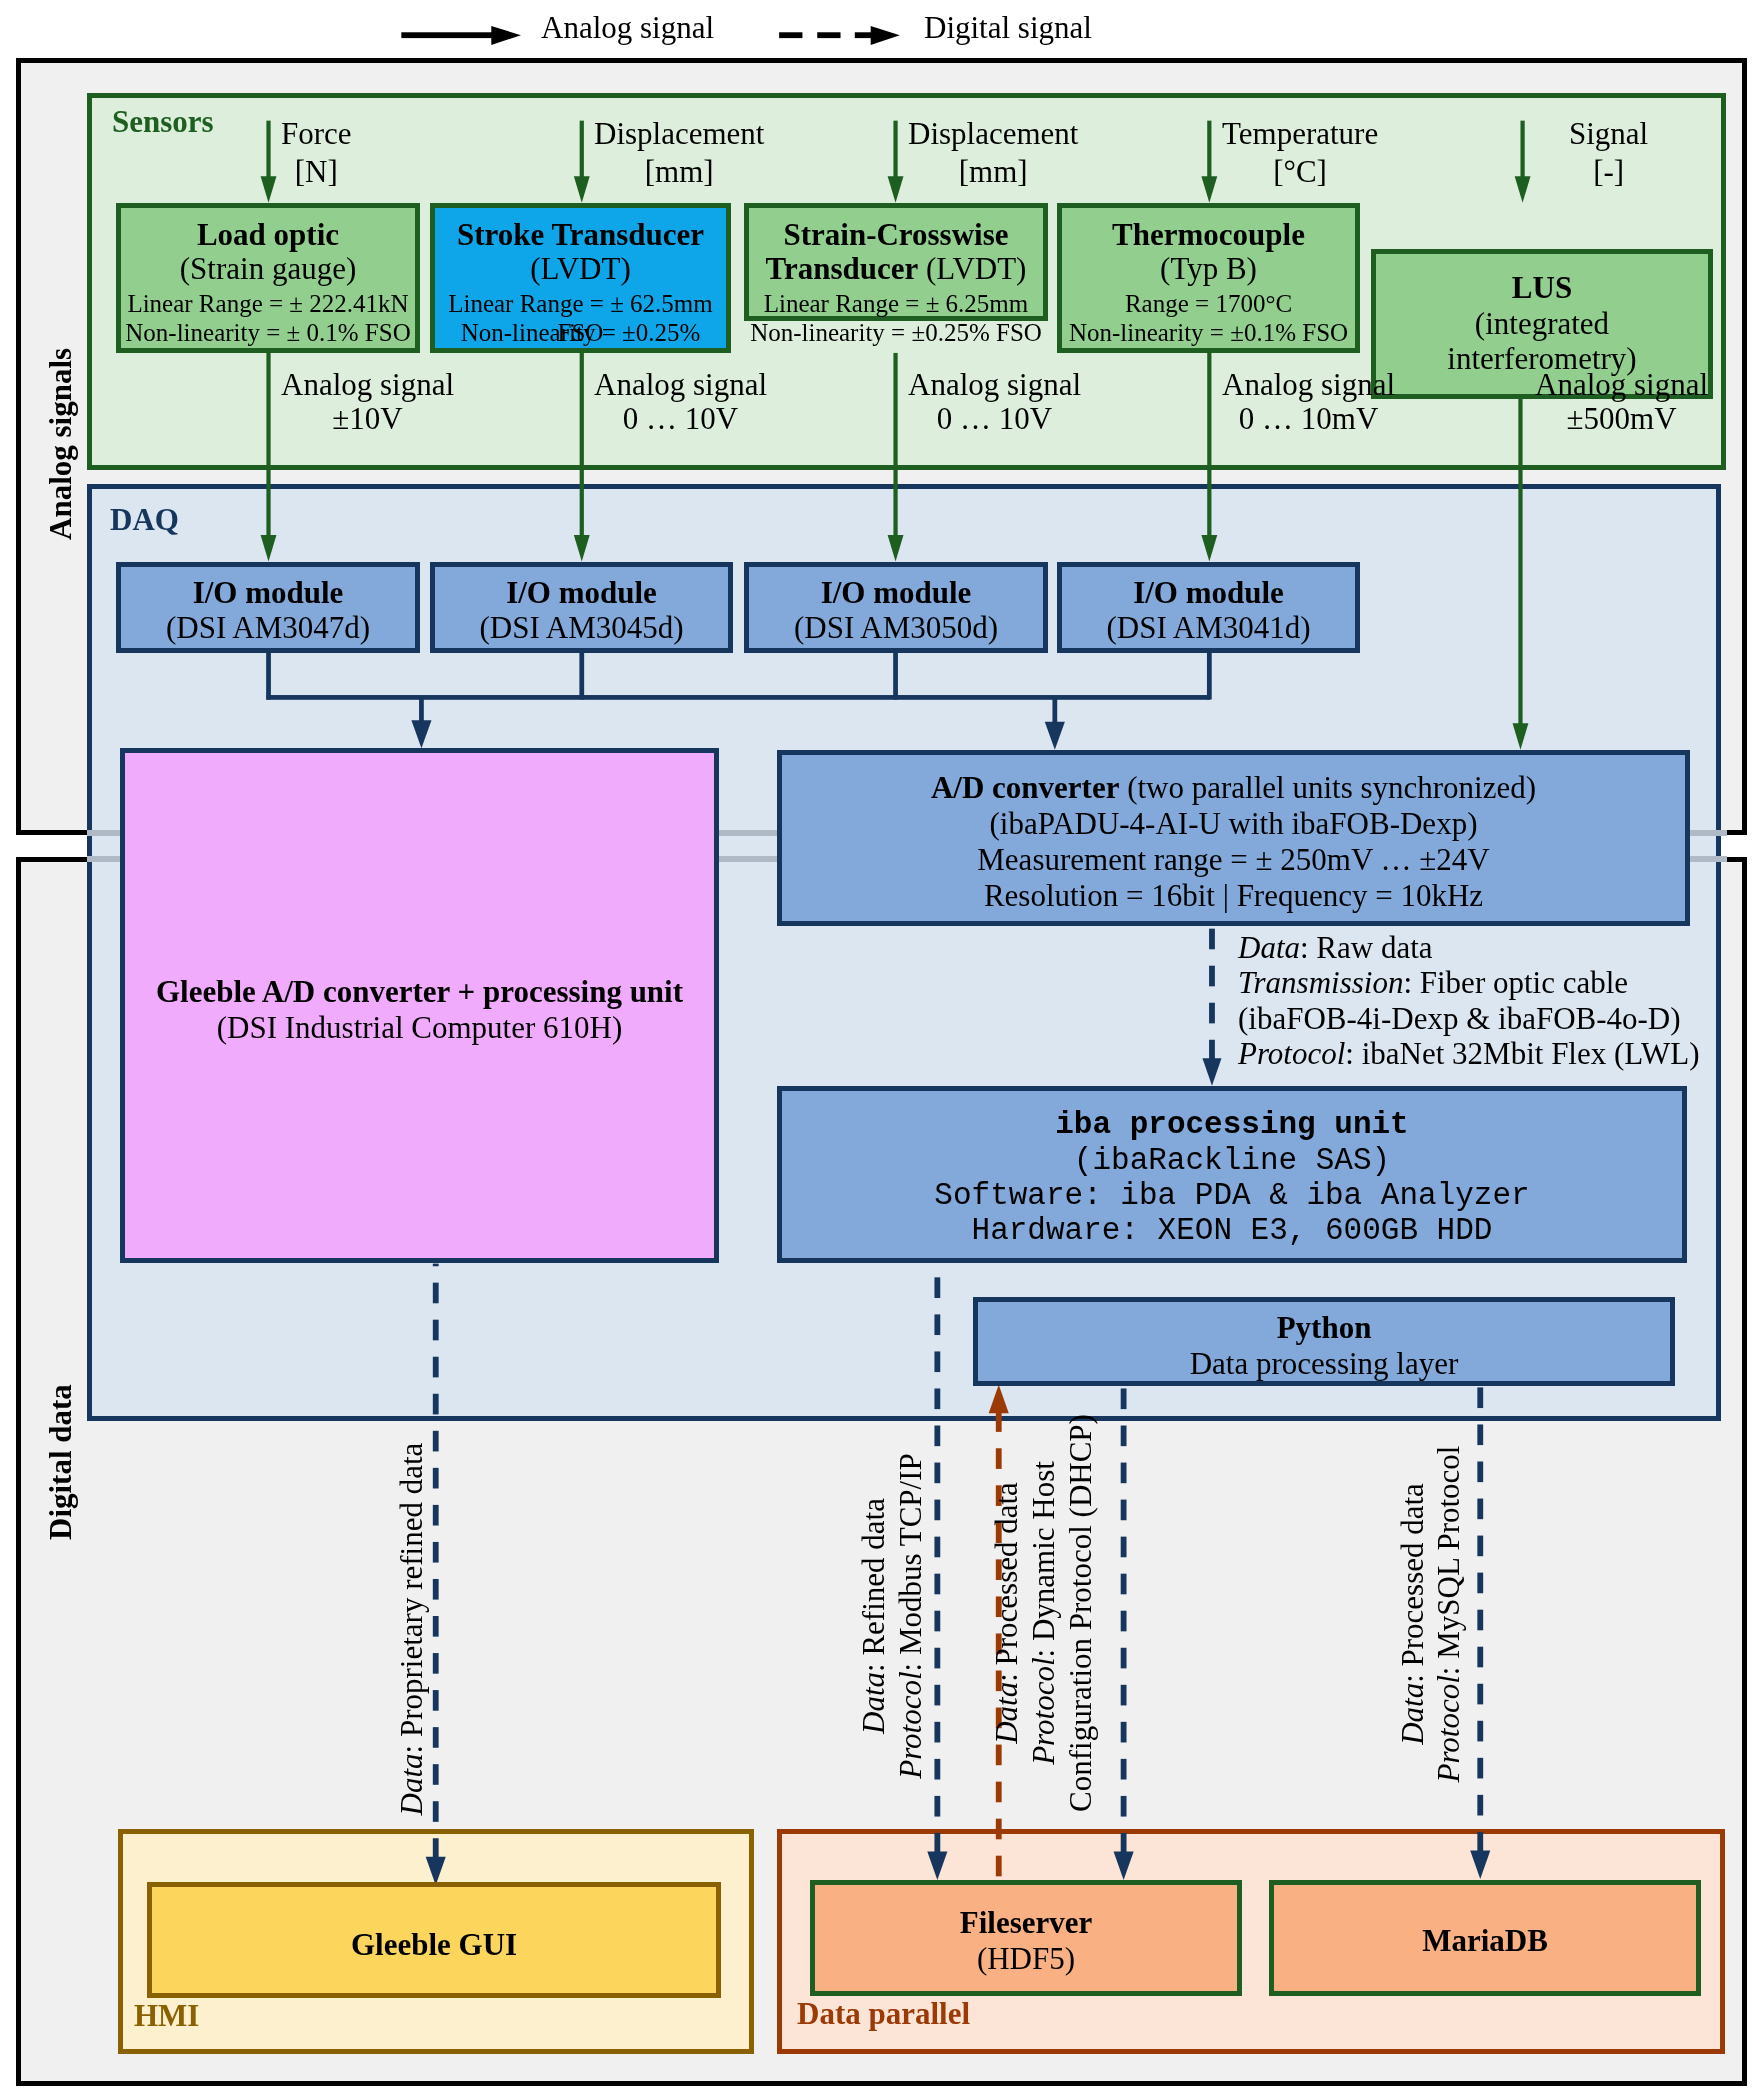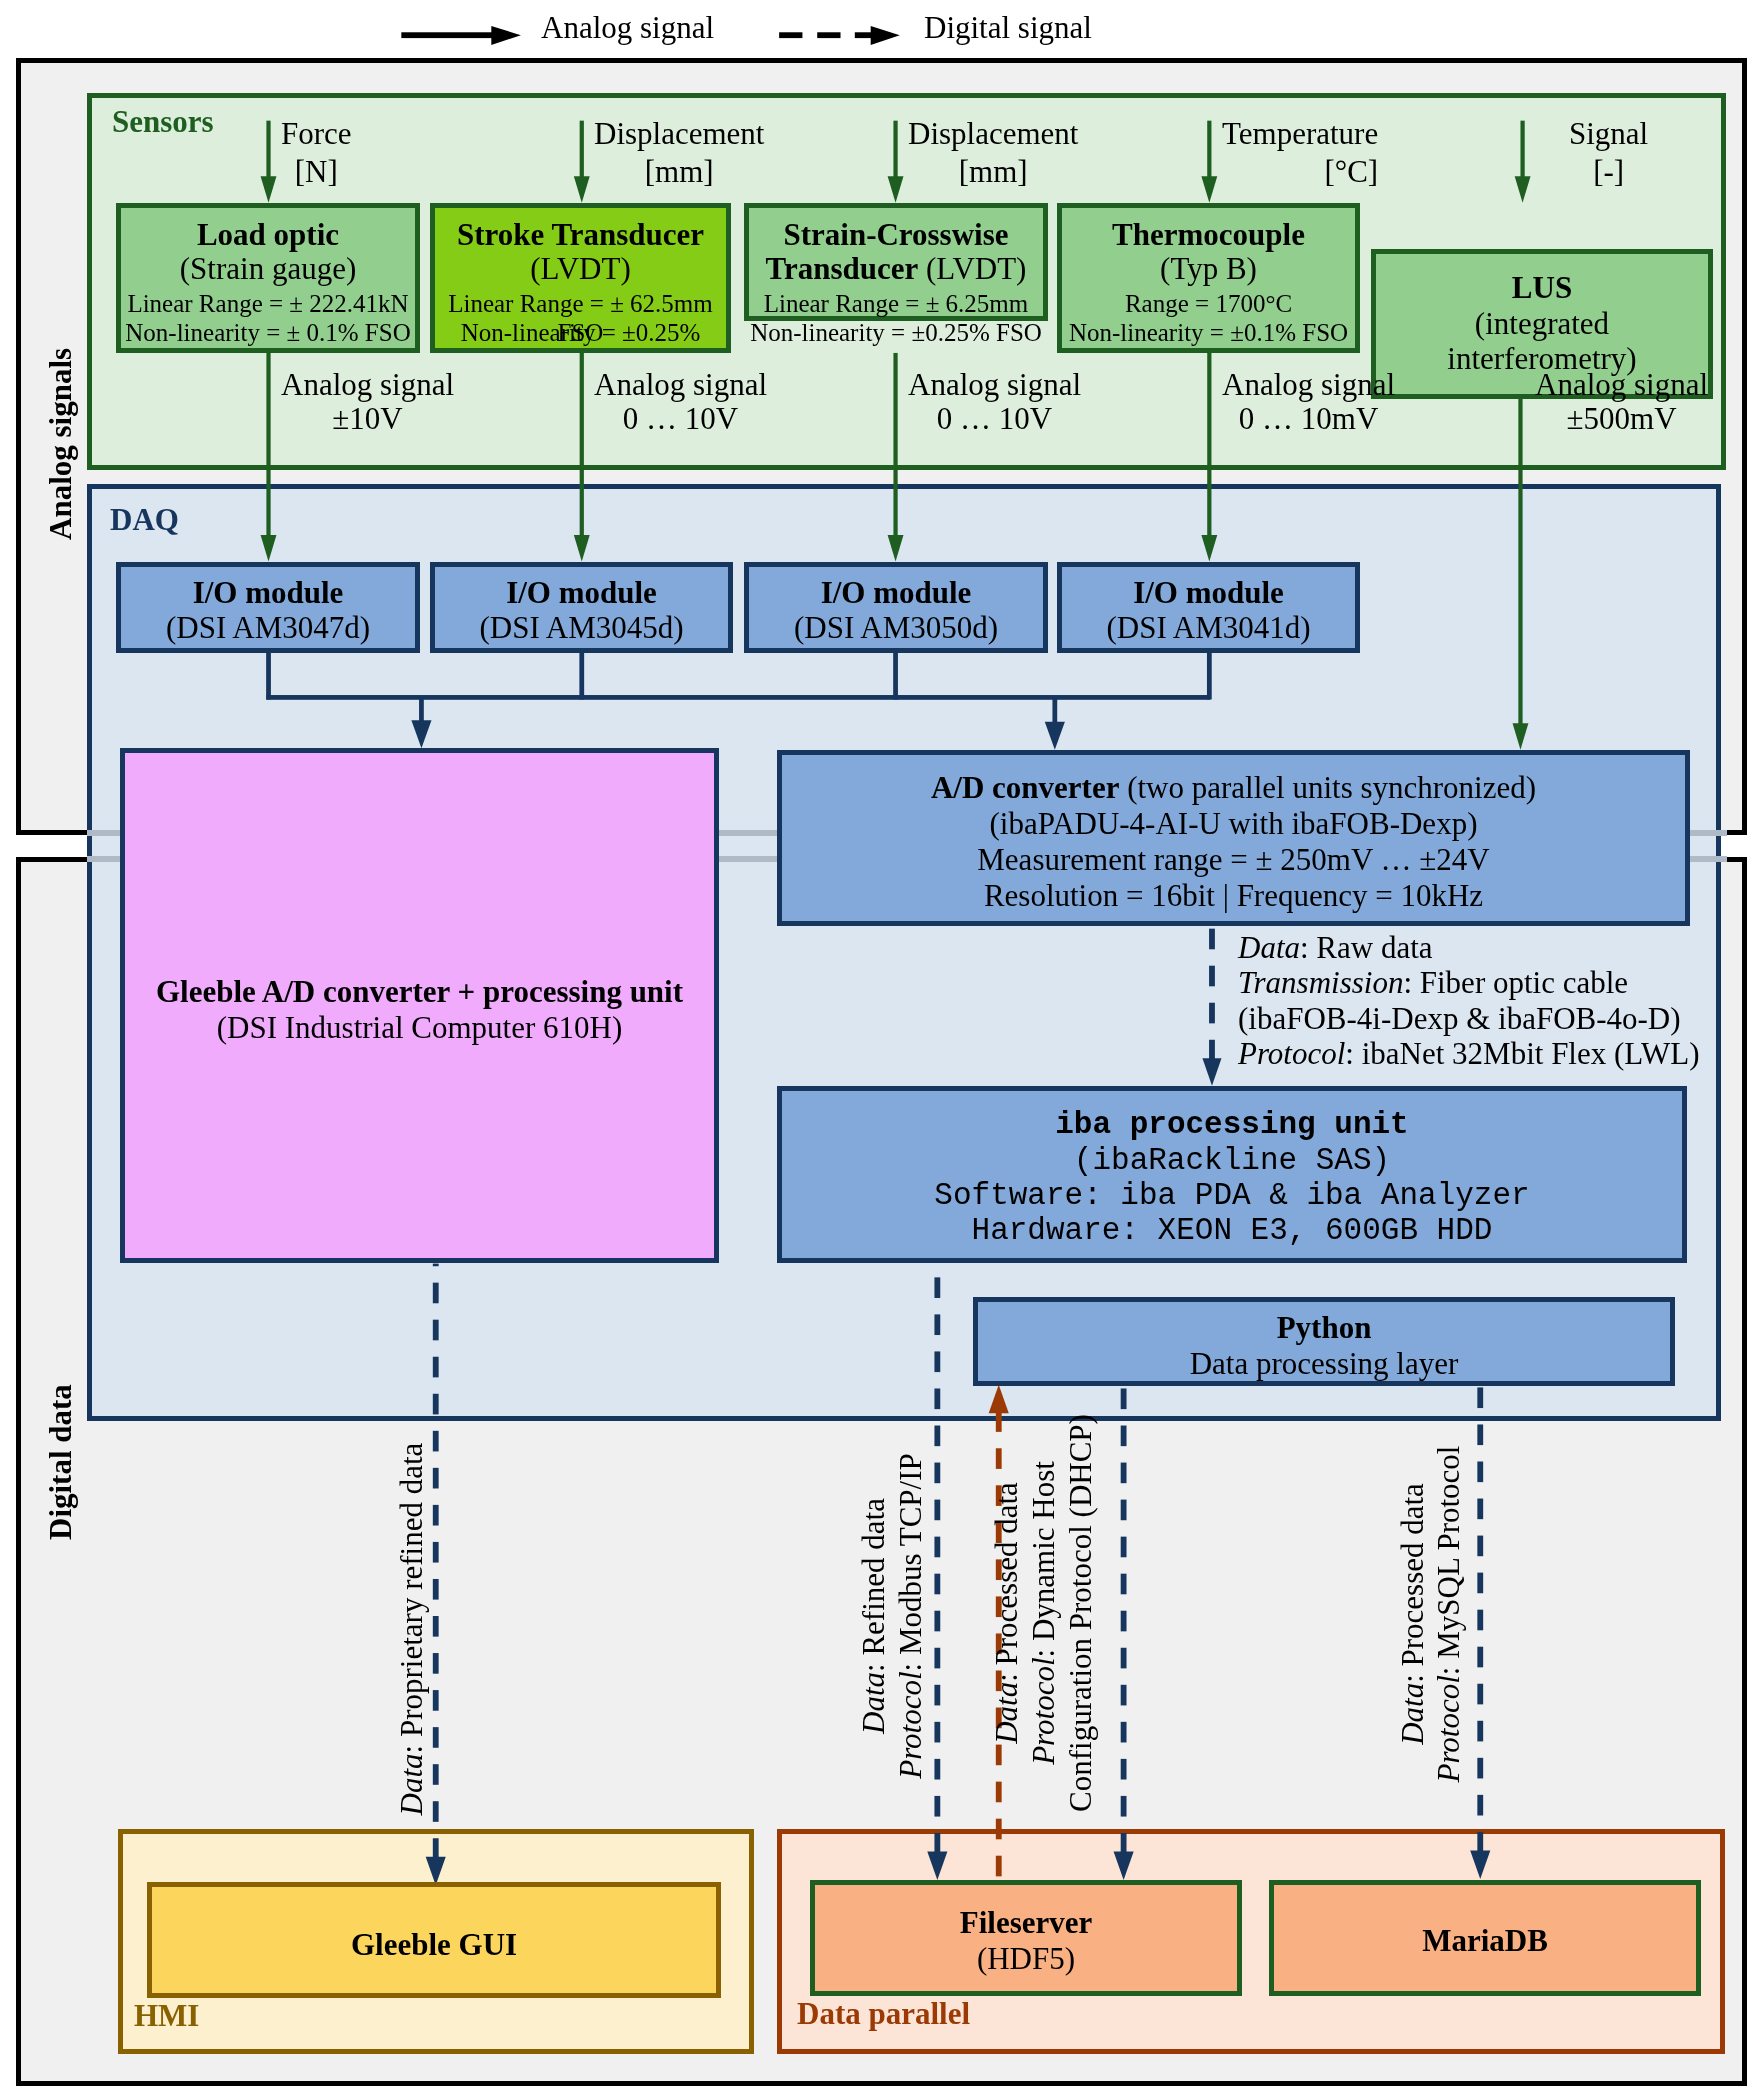--- a/index.html
+++ b/index.html
@@ -24,21 +24,21 @@
 <div class="abs" style="left:87px;top:856px;width:1640px;height:5.8px;background:#B0BAC6;z-index:2;"></div>
 <div class="node" style="left:87px;top:93px;width:1639px;height:377px;border:5.3px solid #1E5F21;background:#DEEEDC;z-index:1;">
 </div>
 <div class="abs bl" style="left:112px;top:122px;font-size:31px;text-align:left;z-index:5;color:#1E5F21;font-weight:bold;white-space:nowrap;"><span>Sensors</span></div>
 <div class="node" style="left:116px;top:203px;width:304px;height:150px;border:5.3px solid #1E5F21;background:#92CE8E;z-index:4;">
 <div class="abs bl" style="left:0;right:0;top:27px;font-size:31px;text-align:center;z-index:5;"><span class="b">Load optic</span></div>
 <div class="abs bl" style="left:0;right:0;top:61px;font-size:31px;text-align:center;z-index:5;"><span>(Strain gauge)</span></div>
 <div class="abs bl" style="left:0;right:0;top:96px;font-size:25px;text-align:center;z-index:5;"><span>Linear Range =  ± 222.41kN</span></div>
 <div class="abs bl" style="left:0;right:0;top:125px;font-size:25px;text-align:center;z-index:5;"><span>Non-linearity = ± 0.1% FSO</span></div>
 </div>
-<div class="node" style="left:430px;top:203px;width:301px;height:150px;border:5.3px solid #1E5F21;background:#84cc16;z-index:4;">
+<div class="node" style="left:430px;top:203px;width:301px;height:150px;border:5.3px solid #1E5F21;background:#0ea5e9;z-index:4;">
 <div class="abs bl" style="left:0;right:0;top:27px;font-size:31px;text-align:center;z-index:5;"><span class="b">Stroke Transducer</span></div>
 <div class="abs bl" style="left:0;right:0;top:61px;font-size:31px;text-align:center;z-index:5;"><span>(LVDT)</span></div>
 <div class="abs bl" style="left:0;right:0;top:96px;font-size:25px;text-align:center;z-index:5;"><span>Linear Range =  ± 62.5mm</span></div>
 <div class="abs bl" style="left:0;right:0;top:125px;font-size:25px;text-align:center;z-index:5;"><span>Non-linearity = ±0.25% FSO</span></div>
 </div>
 <div class="node" style="left:744px;top:203px;width:304px;height:118px;border:5.3px solid #1E5F21;background:#92CE8E;z-index:4;">
 <div class="abs bl" style="left:0;right:0;top:27px;font-size:31px;text-align:center;z-index:5;"><span class="b">Strain-Crosswise</span></div>
 <div class="abs bl" style="left:0;right:0;top:61px;font-size:31px;text-align:center;z-index:5;"><span class="b">Transducer</span><span> (LVDT)</span></div>
 <div class="abs bl" style="left:0;right:0;top:96px;font-size:25px;text-align:center;z-index:5;"><span>Linear Range =  ± 6.25mm</span></div>
 <div class="abs bl" style="left:0;right:0;top:125px;font-size:25px;text-align:center;z-index:5;"><span>Non-linearity = ±0.25% FSO</span></div>
@@ -59,21 +59,21 @@
       <div style="line-height:0;margin-top:38px;"><span>[N]</span></div>
     </div>
 <div class="abs" style="left:594px;top:134px;font-size:31px;line-height:38px;white-space:nowrap;text-align:center;z-index:5;">
       <div style="line-height:0;"><span>Displacement</span></div>
       <div style="line-height:0;margin-top:38px;"><span>[mm]</span></div>
     </div>
 <div class="abs" style="left:908px;top:134px;font-size:31px;line-height:38px;white-space:nowrap;text-align:center;z-index:5;">
       <div style="line-height:0;"><span>Displacement</span></div>
       <div style="line-height:0;margin-top:38px;"><span>[mm]</span></div>
     </div>
-<div class="abs" style="left:1222px;top:134px;font-size:31px;line-height:38px;white-space:nowrap;text-align:right;z-index:5;">
+<div class="abs" style="left:1222px;top:134px;font-size:31px;line-height:38px;white-space:nowrap;text-align:center;z-index:5;">
       <div style="line-height:0;"><span>Temperature</span></div>
       <div style="line-height:0;margin-top:38px;"><span>[°C]</span></div>
     </div>
 <div class="abs" style="left:1535px;top:134px;font-size:31px;line-height:38px;white-space:nowrap;text-align:center;z-index:5;margin-left:34px;">
       <div style="line-height:0;"><span>Signal</span></div>
       <div style="line-height:0;margin-top:38px;"><span>[-]</span></div>
     </div>
 <div class="abs" style="left:281px;top:385px;font-size:31px;line-height:34px;white-space:nowrap;text-align:center;z-index:5;">
       <div style="line-height:0;"><span>Analog signal</span></div>
       <div style="line-height:0;margin-top:34px;"><span>±10V</span></div>

